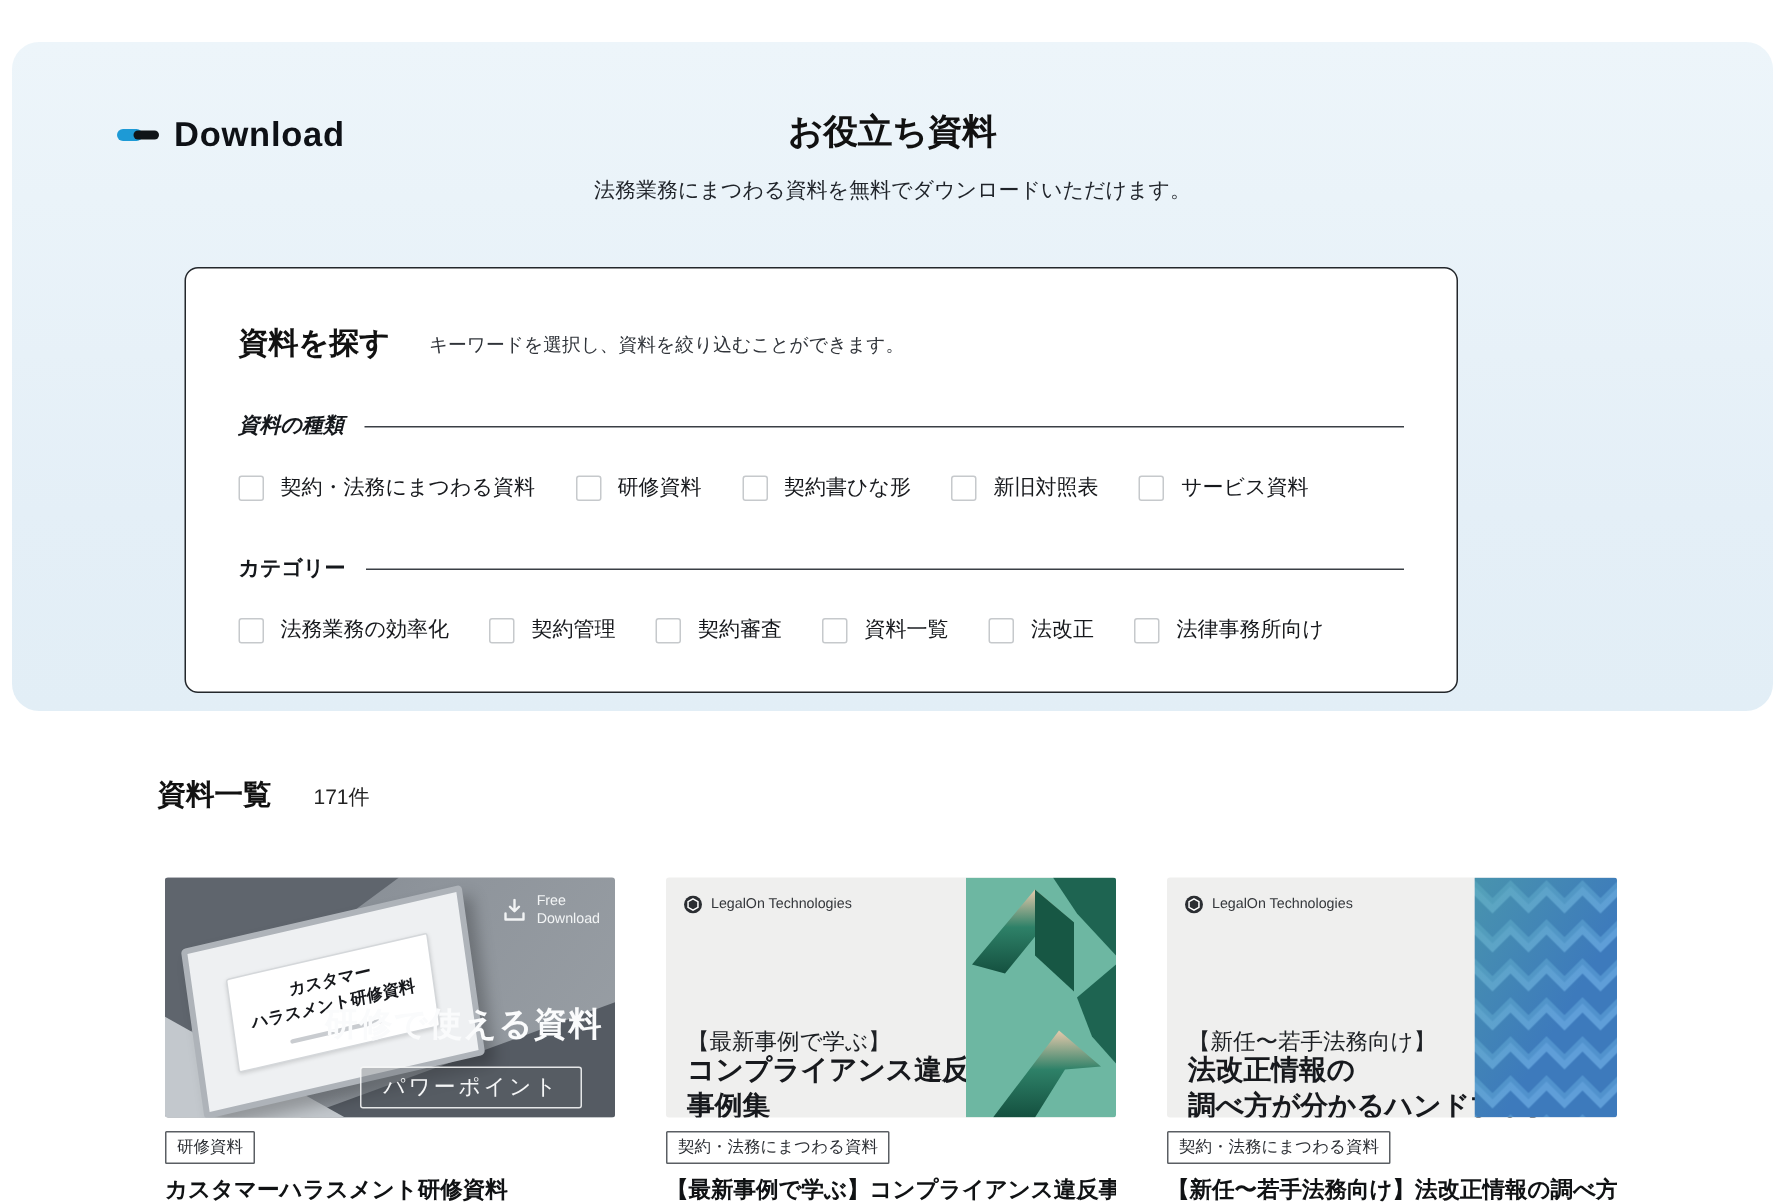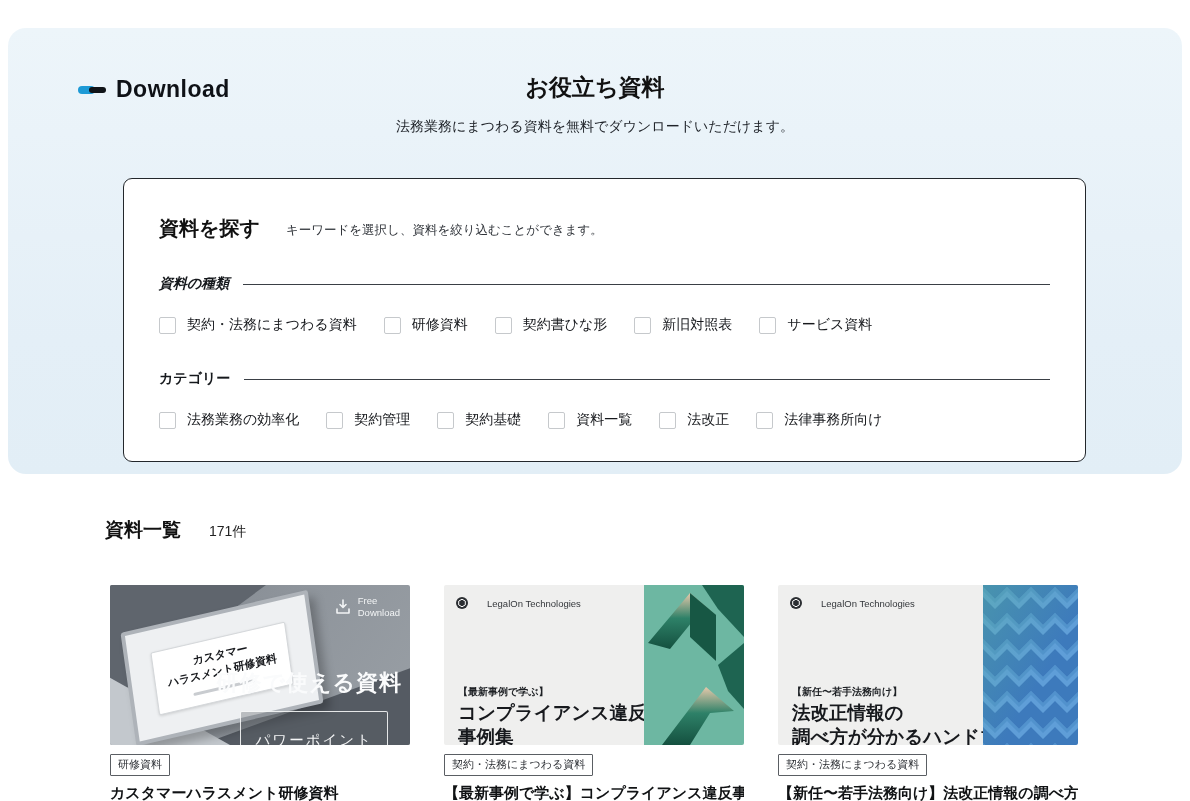--- a/index.html
+++ b/index.html
@@ -17,21 +17,21 @@
   .logo-mark .pill-black { position:absolute; left:11px; top:2px; width:17px; height:6px;
     border-radius:4px; background:#101418; }
   .logo-text { font-size:23px; font-weight:bold; letter-spacing:0.5px; color:#0e1116;
     font-stretch:condensed; }
   .hero-title { position:absolute; left:0; right:0; top:44px; text-align:center;
     font-size:23px; font-weight:bold; color:#111; }
   .hero-subtitle { position:absolute; left:0; right:0; top:90px; text-align:center;
     font-size:14px; color:#1f2329; }
 
   
-  .filter-card { position:absolute; left:115px; top:150px; width:963px; height:284px;
+  .filter-card { position:absolute; left:115px; top:150px; width:849px; height:284px;
     background:#fff; border:1px solid #23272b; border-radius:9px; padding:0 35px; }
   .filter-head { margin-top:36px; display:flex; align-items:center; gap:26px; }
   .filter-title { font-size:20px; font-weight:bold; color:#111; }
   .filter-note { font-size:12.5px; color:#30343a; padding-top:4px; }
   .section-row { display:flex; align-items:center; gap:14px; }
   .section-row.first { margin-top:33px;font-style:italic; }
   .section-row.second { margin-top:36px; }
   .section-label { font-size:14px; font-weight:bold; color:#15181c; white-space:nowrap; }
   .section-line { flex:1; border-top:1px solid #3a3f45; }
   .options-row { display:flex; align-items:center; gap:27px; margin-top:23px; }
@@ -64,30 +64,30 @@
     display:flex; align-items:center; justify-content:center; }
   .tt-slide-label { background:#fff; border:1px solid #d4d7da; border-radius:2px;
     padding:8px 12px 10px; text-align:center; box-shadow:0 1px 3px rgba(0,0,0,.15); }
   .tt-slide-line { font-size:11px; font-weight:bold; color:#16181c; line-height:1.5; }
   .tt-slide-sub { margin:7px auto 0; width:64px; height:3px; background:#c9ccd0; border-radius:2px; }
   .tt-free { position:absolute; right:10px; top:10px; display:flex; gap:7px; align-items:center; }
   .tt-free-icon { width:16px; height:16px; }
   .tt-free-text { font-size:9.5px; line-height:1.25; color:#f2f4f5; }
   .tt-caption { position:absolute; right:8px; top:83px; font-size:22px; font-weight:bold;
     color:#fafbfc; letter-spacing:1px; }
-  .tt-ppt { position:absolute; right:22px; top:126px; padding:19px 14px 4px;
+  .tt-ppt { position:absolute; right:22px; top:126px; padding:3px 14px 4px;
     border:1px solid rgba(255,255,255,.85); border-radius:2px; background:rgba(88,94,100,.35);
     color:#f5f6f7; font-size:14.5px; letter-spacing:2px; }
 
   
   .thumb-doc { background:#efefee; }
-  .brand { position:absolute; left:12px; top:12px; display:flex; align-items:center; gap:19px; }
+  .brand { position:absolute; left:12px; top:12px; display:flex; align-items:flex-start; gap:6px; }
   .brand-icon { flex:none; }
   .brand-text { font-size:9.5px; color:#34373b; }
-  .doc-kicker { position:absolute; left:14px; top:100px; font-size:10px; font-weight:bold; color:#1d2024; }
+  .doc-kicker { position:absolute; left:14px; top:100px; font-size:15px; font-weight:normal; color:#1d2024; }
   .doc-heading { position:absolute; left:14px; top:116px; font-size:18.5px; font-weight:bold;
     color:#17191d; line-height:1.28; white-space:nowrap; }
   .doc-art { position:absolute; right:0; top:0; height:160px; }
 
   
   .card-tag { display:inline-block; margin-top:9px; border:1px solid #5a5e63; border-radius:1px;
     padding:2px 7px 3px; font-size:11px; color:#2c2f34; background:#fff; }
   .card-title { margin-top:8px; font-size:15px; font-weight:bold; color:#101214;
     white-space:nowrap; overflow:hidden; }
 </style>
@@ -148,21 +148,21 @@
         <label class="option">
           <span class="checkbox"></span>
           <span class="option-label">法務業務の効率化</span>
         </label>
         <label class="option">
           <span class="checkbox"></span>
           <span class="option-label">契約管理</span>
         </label>
         <label class="option">
           <span class="checkbox"></span>
-          <span class="option-label">契約基礎</span>
+          <span class="option-label">契約審査</span>
         </label>
         <label class="option">
           <span class="checkbox"></span>
           <span class="option-label">資料一覧</span>
         </label>
         <label class="option">
           <span class="checkbox"></span>
           <span class="option-label">法改正</span>
         </label>
         <label class="option">

